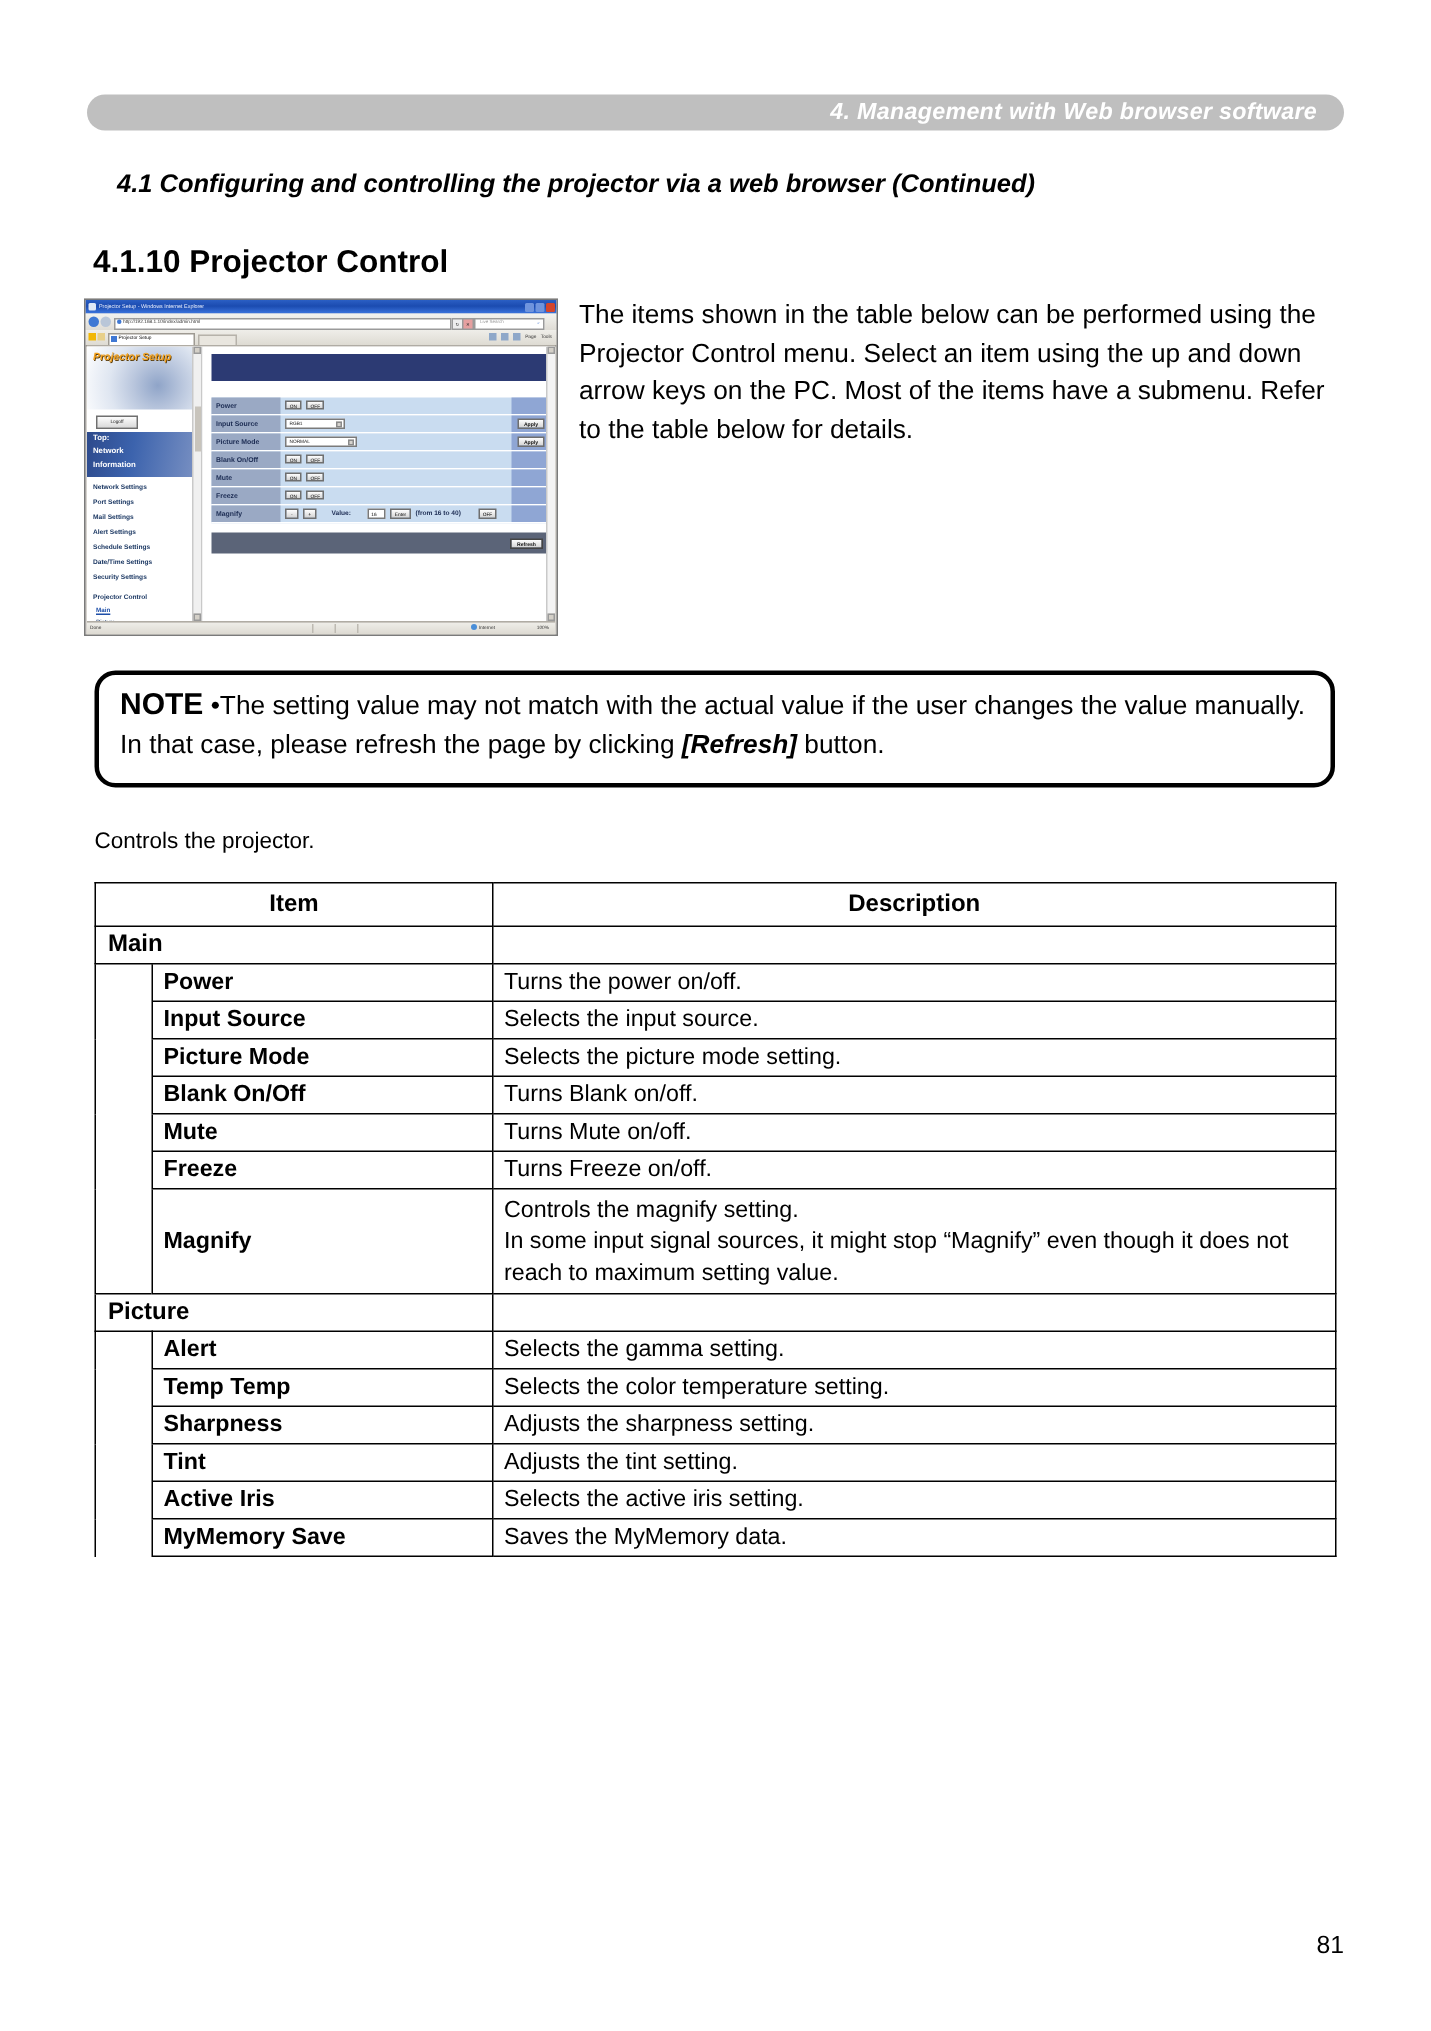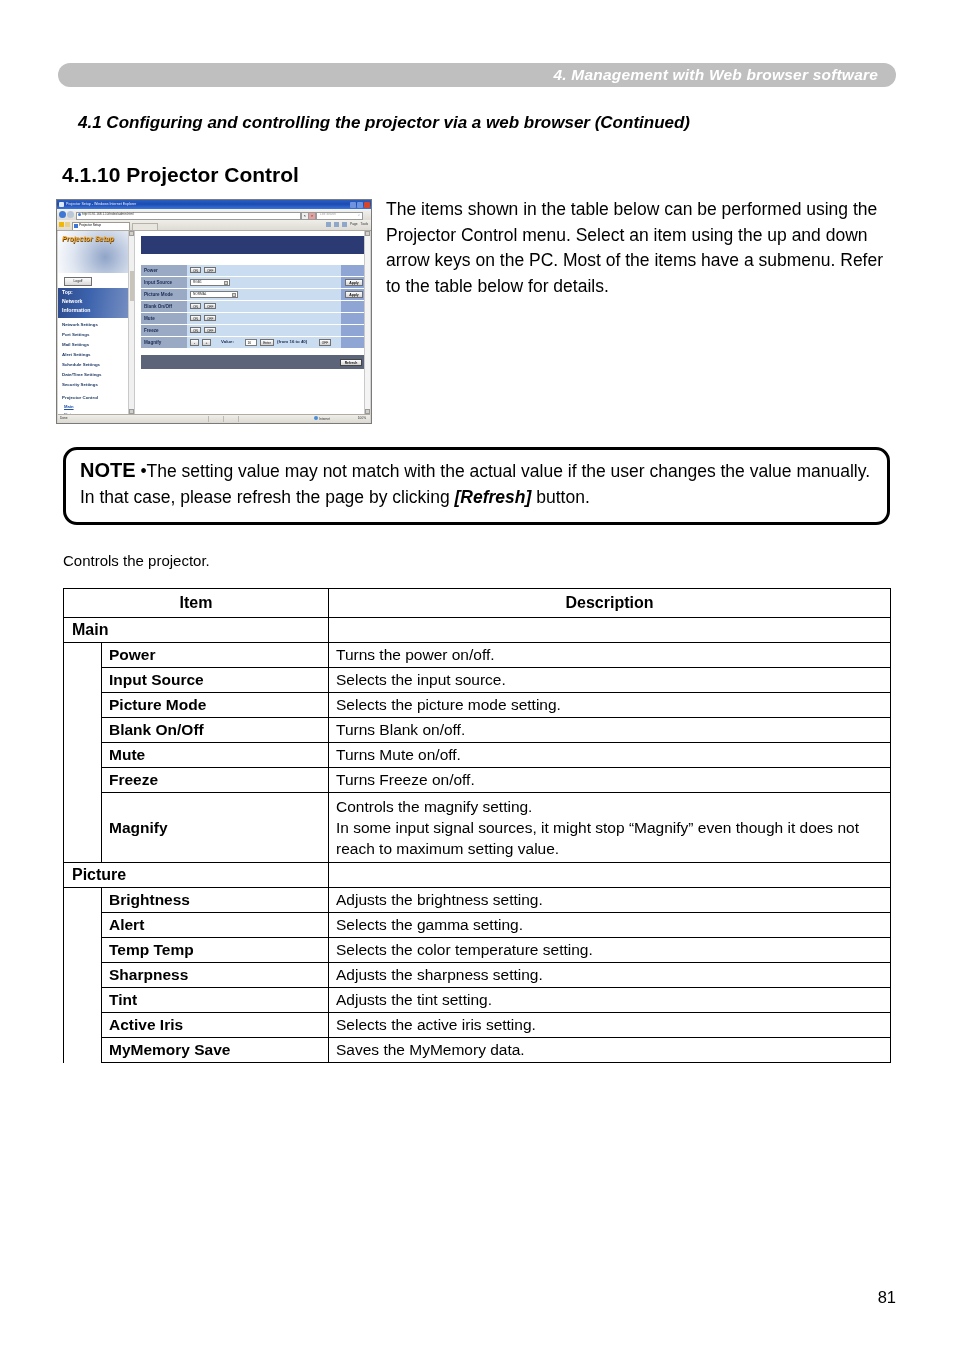--- a/index.html
+++ b/index.html
@@ -642,25 +642,20 @@
 In some input signal sources, it might stop “Magnify” even though it does not reach to maximum setting value.</td>
     </tr>
 
     <tr class="group-row">
       <td colspan="2" class="group-cell">Picture</td>
       <td class="blank-cell"></td>
     </tr>
 
     <tr>
       <td class="col-indent"></td>
-      <td class="item-cell">Brightness</td>
-      <td class="desc-cell">Adjusts the brightness setting.</td>
-    </tr>
-    <tr>
-      <td class="col-indent"></td>
       <td class="item-cell">Alert</td>
       <td class="desc-cell">Selects the gamma setting.</td>
     </tr>
     <tr>
       <td class="col-indent"></td>
       <td class="item-cell">Temp Temp</td>
       <td class="desc-cell">Selects the color temperature setting.</td>
     </tr>
     <tr>
       <td class="col-indent"></td>

